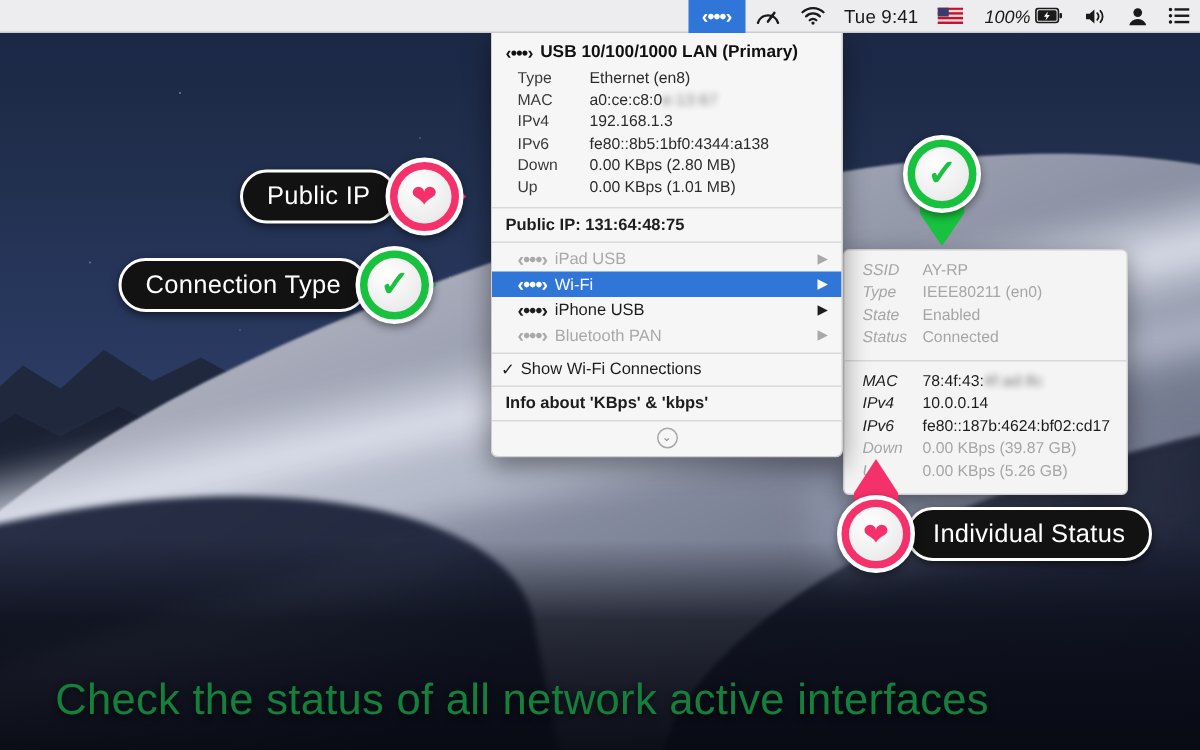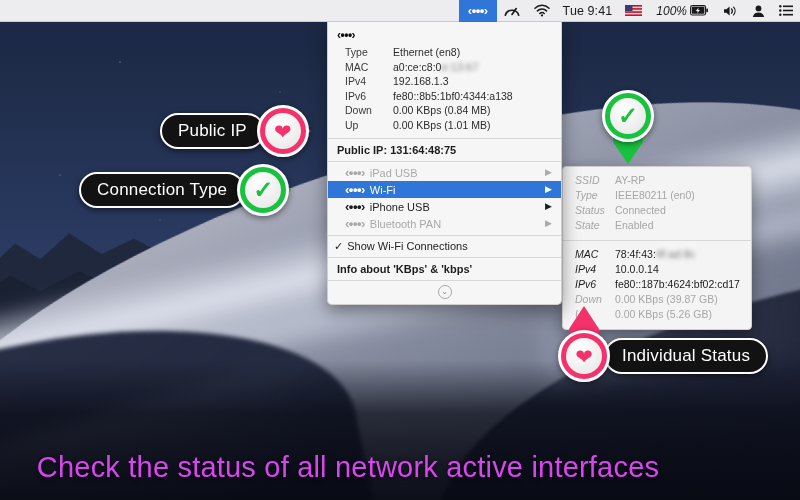--- a/index.html
+++ b/index.html
@@ -217,21 +217,21 @@
   }
   .pin-up {
     position:absolute; left:17px; top:-18px; width:30px; height:50px;
     background:#f5316b;
     clip-path: polygon(50% 0%, 100% 46%, 100% 100%, 0% 100%, 0% 46%);
   }
 
   
   #caption {
     position:absolute; left:0; bottom:14px; width:696px;
-    text-align:center; color:#d946ef;
+    text-align:center; color:#15803d;
     font-size:29px; line-height:38px;
     letter-spacing:.2px;
     text-shadow: 0 2px 5px rgba(0,0,0,.7);
     z-index:28;
   }
 </style>
 </head>
 <body>
 
 <div id="wallpaper">
@@ -318,20 +318,21 @@
       <rect x="4" y="4.7" width="10" height="1.6" fill="#1a1a1a"></rect>
       <rect x="4" y="8.9" width="10" height="1.6" fill="#1a1a1a"></rect>
     </svg>
   </div>
 </div>
 
 <div id="dropdown">
 
   <div class="dd-header">
     <span class="netspeed-glyph">‹•••›</span>
+    <span>USB 10/100/1000 LAN (Primary)</span>
   </div>
 
   <div class="kv-table">
     <div class="kv-row">
       <span class="kv-k">Type</span>
       <span class="kv-v">Ethernet (en8)</span>
     </div>
     <div class="kv-row">
       <span class="kv-k">MAC</span>
       <span class="kv-v">a0:ce:c8:0</span>
@@ -340,21 +341,21 @@
     <div class="kv-row">
       <span class="kv-k">IPv4</span>
       <span class="kv-v">192.168.1.3</span>
     </div>
     <div class="kv-row">
       <span class="kv-k">IPv6</span>
       <span class="kv-v">fe80::8b5:1bf0:4344:a138</span>
     </div>
     <div class="kv-row">
       <span class="kv-k">Down</span>
-      <span class="kv-v">0.00 KBps (0.84 MB)</span>
+      <span class="kv-v">0.00 KBps (2.80 MB)</span>
     </div>
     <div class="kv-row">
       <span class="kv-k">Up</span>
       <span class="kv-v">0.00 KBps (1.01 MB)</span>
     </div>
   </div>
 
   <div class="dd-sep"></div>
   <div class="dd-line">Public IP: 131:64:48:75</div>
   <div class="dd-sep"></div>
@@ -400,26 +401,26 @@
   <div class="sm-top">
     <div class="kv-row muted">
       <span class="kv-k">SSID</span>
       <span class="kv-v">AY-RP</span>
     </div>
     <div class="kv-row muted">
       <span class="kv-k">Type</span>
       <span class="kv-v">IEEE80211 (en0)</span>
     </div>
     <div class="kv-row muted">
+      <span class="kv-k">State</span>
+      <span class="kv-v">Enabled</span>
+    </div>
+    <div class="kv-row muted">
       <span class="kv-k">Status</span>
       <span class="kv-v">Connected</span>
-    </div>
-    <div class="kv-row muted">
-      <span class="kv-k">State</span>
-      <span class="kv-v">Enabled</span>
     </div>
   </div>
 
   <div class="dd-sep"></div>
 
   <div class="sm-bot">
     <div class="kv-row strong">
       <span class="kv-k">MAC</span>
       <span class="kv-v">78:4f:43:</span>
         <span class="kv-v blur-txt">4f:ad:8c</span>

